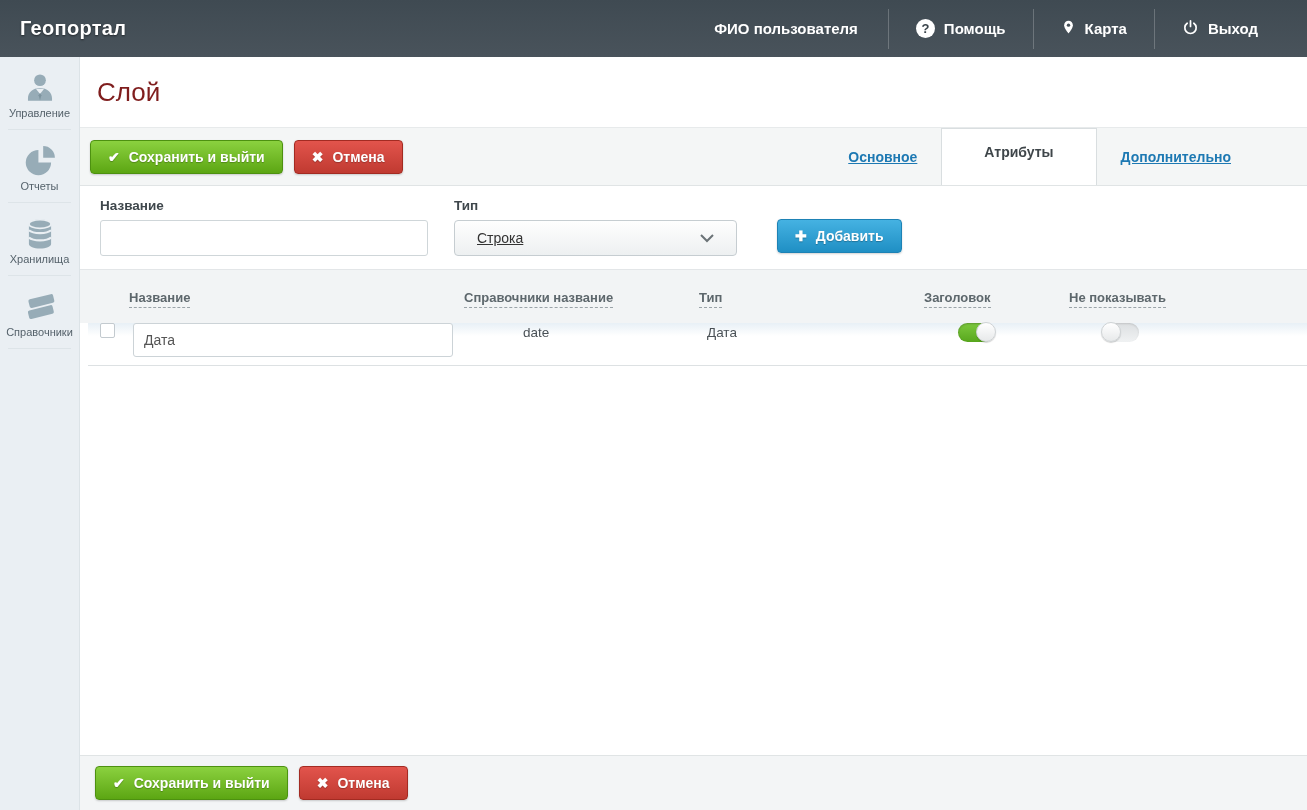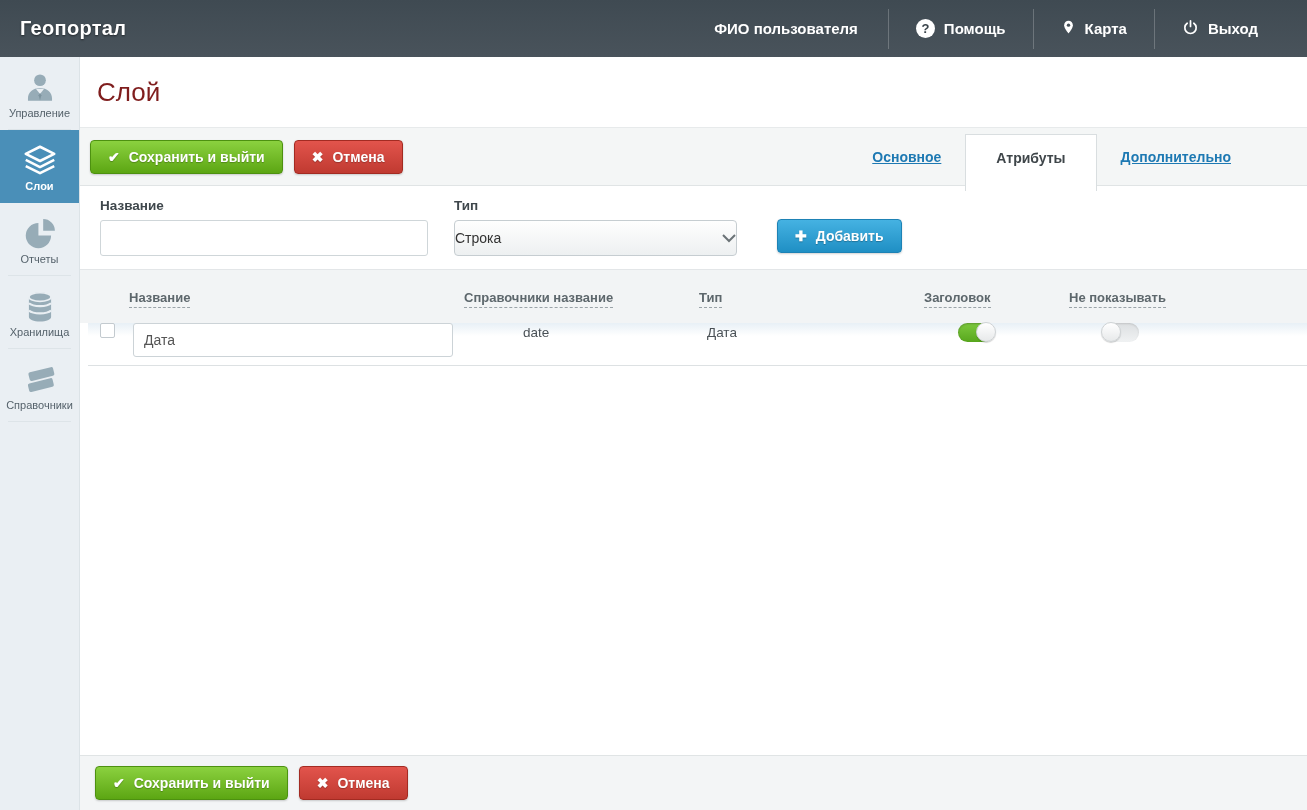--- a/index.html
+++ b/index.html
@@ -51,34 +51,34 @@
   .btn .ico { font-size:14px; }
   .btn-green { background:linear-gradient(#8bd13f,#5ca613); border-color:#4d9110; }
   .btn-red   { background:linear-gradient(#e2544c,#c03a31); border-color:#a32b22; margin-left:11px; }
   .btn-blue  { background:linear-gradient(#45b2e2,#1f8fc4); border-color:#1d82b5; }
 
   .tabs { position:absolute; right:12px; top:0; height:58px; display:flex; align-items:center;
           padding-right:40px; }
   .tab-link { color:#1d79b3; font-weight:bold; font-size:14px; text-decoration:underline;
               padding:0 24px; cursor:pointer; }
   .tab-active { background:#fff; border:1px solid #d9dee0; border-bottom:none; height:57px;
-                margin-top:6px; align-self:flex-start; position:relative; z-index:2;
-                padding:15px 30px 0; font-weight:bold; color:#3f464a; font-size:14px; }
+                align-self:flex-start; position:relative; z-index:2;
+                padding:15px 42px 0; font-weight:bold; color:#3f464a; font-size:14px; }
 
   
   .form-row { height:84px; flex:0 0 84px; display:flex; align-items:flex-start;
               padding:12px 0 0 20px; border-bottom:1px solid #e3e6e8; }
   .field label { display:block; font-size:13.5px; font-weight:bold; color:#3f474c; margin-bottom:7px; }
   .field .text-input { width:328px; height:36px; border:1px solid #cfd6d9; border-radius:3px;
                        padding:0 10px; font-size:14px; color:#333; font-family:inherit; }
   .field-type { margin-left:26px; }
   .select { width:283px; height:36px; border:1px solid #c6cdd1; border-radius:4px;
             background:linear-gradient(#fefefe,#edf0f1); display:flex; align-items:center;
-            justify-content:space-between; padding:0 0; font-size:14px; color:#333;
-            cursor:pointer; }
+            justify-content:space-between; padding:0 22px; font-size:14px; color:#333;
+            cursor:pointer;text-decoration:underline; }
   .add-btn-wrap { margin-left:40px; margin-top:21px; }
 
   
   .table-head { height:53px; flex:0 0 53px; background:#f2f4f5; display:flex; align-items:center; }
   .hc span { font-size:13px; font-weight:bold; color:#5d676c; border-bottom:1px dashed #9aa3a8;
              padding-bottom:2px; cursor:pointer; }
   .c0{width:45px;} .c1{width:335px;} .c2{width:235px;} .c3{width:225px;} .c4{width:145px;} .c5{flex:1;}
   .hc { padding-left:4px; }
   .table-row { height:43px; flex:0 0 43px; border-bottom:1px solid #dde1e3; display:flex;
                align-items:flex-start; background:linear-gradient(180deg,#e8f0f6,#ffffff 13px);margin-left:8px; }
@@ -143,30 +143,20 @@
           <svg width="38" height="38" viewBox="0 0 24 24" fill="#97acb7">
             <circle cx="12" cy="7.1" r="3.7"></circle>
             <path d="M12 12c-4.5 0-7.6 2.7-7.6 6.7v1.3h15.2v-1.3c0-4-3.1-6.7-7.6-6.7z"></path>
             <path d="M9.4 12.4 L12 15.8 L14.6 12.4" fill="#eaeff3"></path>
             <path d="M12 15.2l-.9 1.4.9 3.2.9-3.2z" fill="#7d949f"></path>
           </svg>
         </span>
         <span class="lbl">Управление</span>
       </div>
 
-      <div class="side-item active">
-        <span>
-          <svg width="38" height="38" viewBox="0 0 24 24" fill="none" stroke="#fff" stroke-width="1.6" stroke-linejoin="round">
-            <path d="M12 3 L21 7.5 12 12 3 7.5Z"></path>
-            <path d="M3 11.3 L12 15.8 21 11.3"></path>
-            <path d="M3 15.2 L12 19.7 21 15.2"></path>
-          </svg>
-        </span>
-        <span class="lbl">Слои</span>
-      </div>
 
       <div class="side-item">
         <span>
           <svg width="38" height="38" viewBox="0 0 24 24" fill="#97acb7">
             <path d="M11 5 A8 8 0 1 0 19 13 L11 13 Z"></path>
             <path d="M14 2.6 A7.4 7.4 0 0 1 21.4 10 L14 10 Z"></path>
           </svg>
         </span>
         <span class="lbl">Отчеты</span>
       </div>

